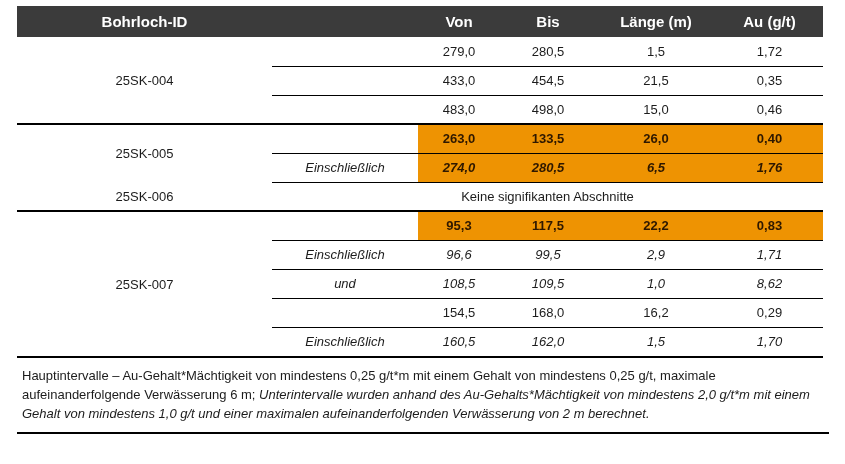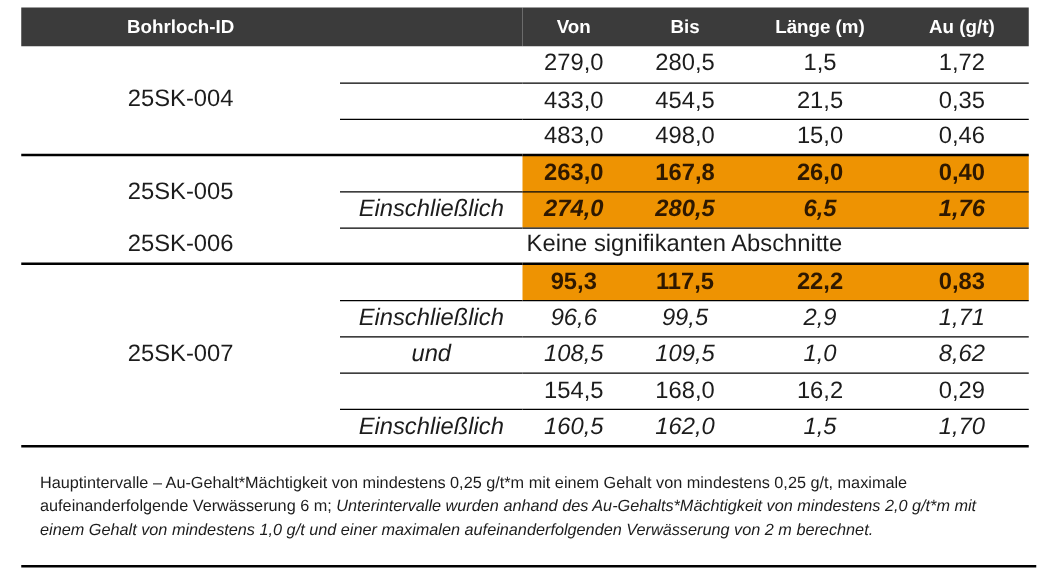--- a/index.html
+++ b/index.html
@@ -12,38 +12,38 @@
     width:845px;height:464px;overflow:hidden;background:var(--page-bg);
     font-family:"Liberation Sans",sans-serif;color:var(--body-text);
   }
   .page{padding:6px 0 0 17px;}
   table.t{border-collapse:collapse;table-layout:fixed;width:806px;}
   .t th{
     background:var(--header-bg);color:var(--header-text);
     font-weight:bold;font-size:15px;height:31px;text-align:center;padding:0;
   }
   .t td{
-    height:29px;font-size:19px;text-align:center;vertical-align:middle;
+    height:29px;font-size:13px;text-align:center;vertical-align:middle;
     padding:0;color:var(--body-text);
   }
   td.id{vertical-align:middle;}
   
   td.sub{border-top:1px solid var(--rule);}
   
   tr.gs > td{border-top:2px solid var(--rule);}
   
   td.hl{background:var(--highlight);color:var(--highlight-text);font-weight:bold;}
   tr.it td.qual, tr.it td.num{font-style:italic;}
   .table-wrap{width:806px;border-bottom:2px solid var(--rule);}
   .footnote{
     width:812px;margin-top:1px;padding:5px 2px 7px 3px;
     border-bottom:2px solid var(--rule);
     font-size:13px;line-height:19px;color:var(--body-text);
   }
-  .footnote p{margin:12px;}
+  .footnote p{margin:2px;}
   .footnote .fi{font-style:italic;}
 </style>
 </head>
 <body>
 
 <div class="page">
   <div class="table-wrap">
     <table class="t">
       <colgroup>
         <col style="width:255px">
@@ -85,21 +85,21 @@
           <td class="num sub">483,0</td>
           <td class="num sub">498,0</td>
           <td class="num sub">15,0</td>
           <td class="num sub">0,46</td>
         </tr>
 
         <tr class="gs">
           <td class="id" rowspan="2">25SK-005</td>
           <td class="qual"></td>
           <td class="num hl">263,0</td>
-          <td class="num hl">167,8</td>
+          <td class="num hl">133,5</td>
           <td class="num hl">26,0</td>
           <td class="num hl">0,40</td>
         </tr>
         <tr class="it">
           <td class="qual sub">Einschließlich</td>
           <td class="num sub hl">274,0</td>
           <td class="num sub hl">280,5</td>
           <td class="num sub hl">6,5</td>
           <td class="num sub hl">1,76</td>
         </tr>

